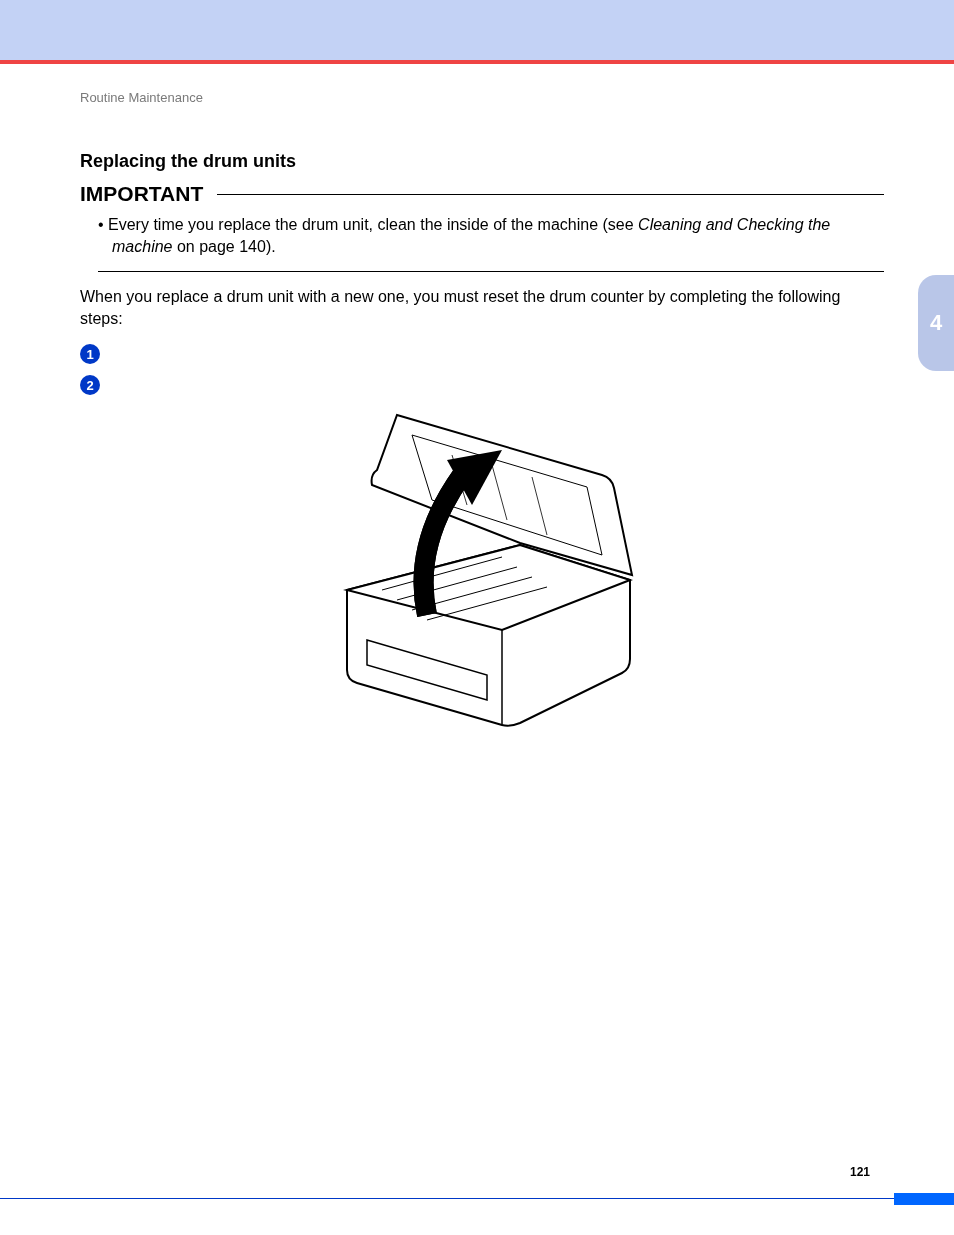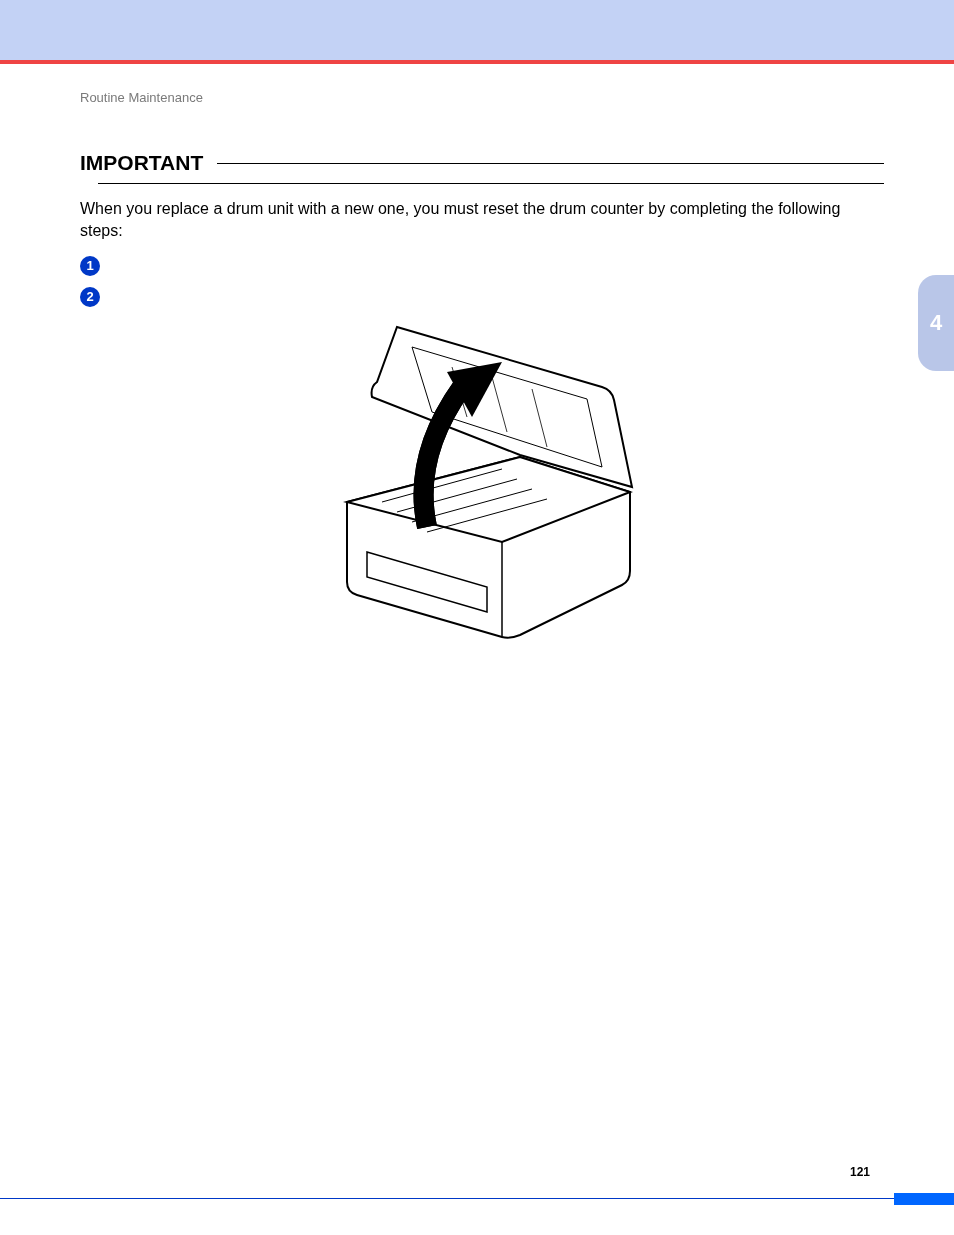--- a/index.html
+++ b/index.html
@@ -156,27 +156,31 @@
 </style>
 </head>
 <body>
 
 <div class="top-band"></div>
 
 <div class="page">
 
   <div class="breadcrumb">Routine Maintenance</div>
 
+  <div class="heading">Replacing the drum units</div>
 
   <div class="important-row">
     <div class="important-label">IMPORTANT</div>
     <div class="important-line"></div>
   </div>
 
   <ul class="bullets">
+    <li>
+      <span>Every time you replace the drum unit, clean the inside of the machine (see </span><span class="xref">Cleaning and Checking the machine</span><span> on page 140).</span>
+    </li>
   </ul>
 
   <hr class="divider">
 
   <p class="intro">When you replace a drum unit with a new one, you must reset the drum counter by completing the following steps:</p>
 
   <div class="step">
     <div class="step-badge">1</div>
   </div>
 

